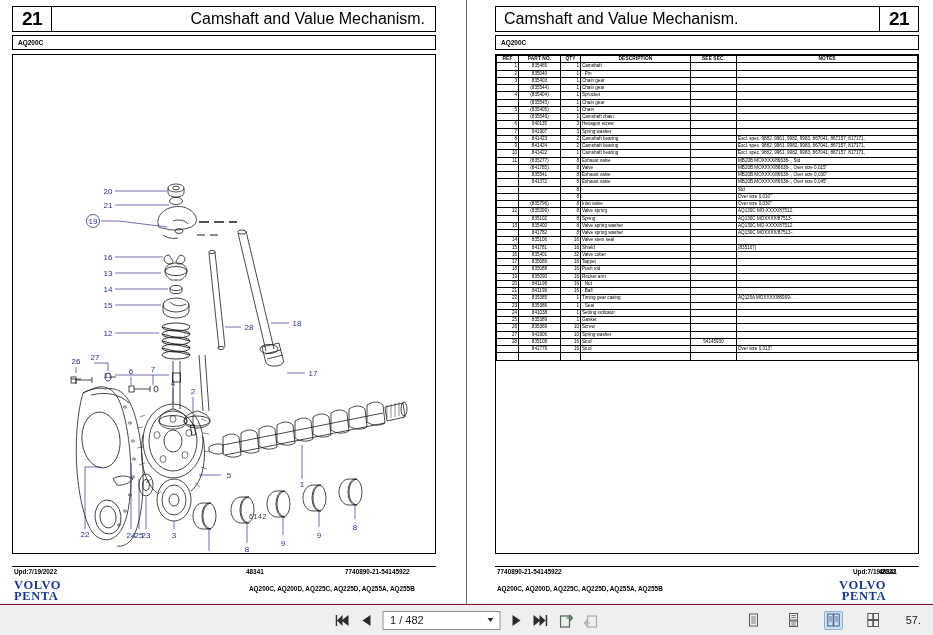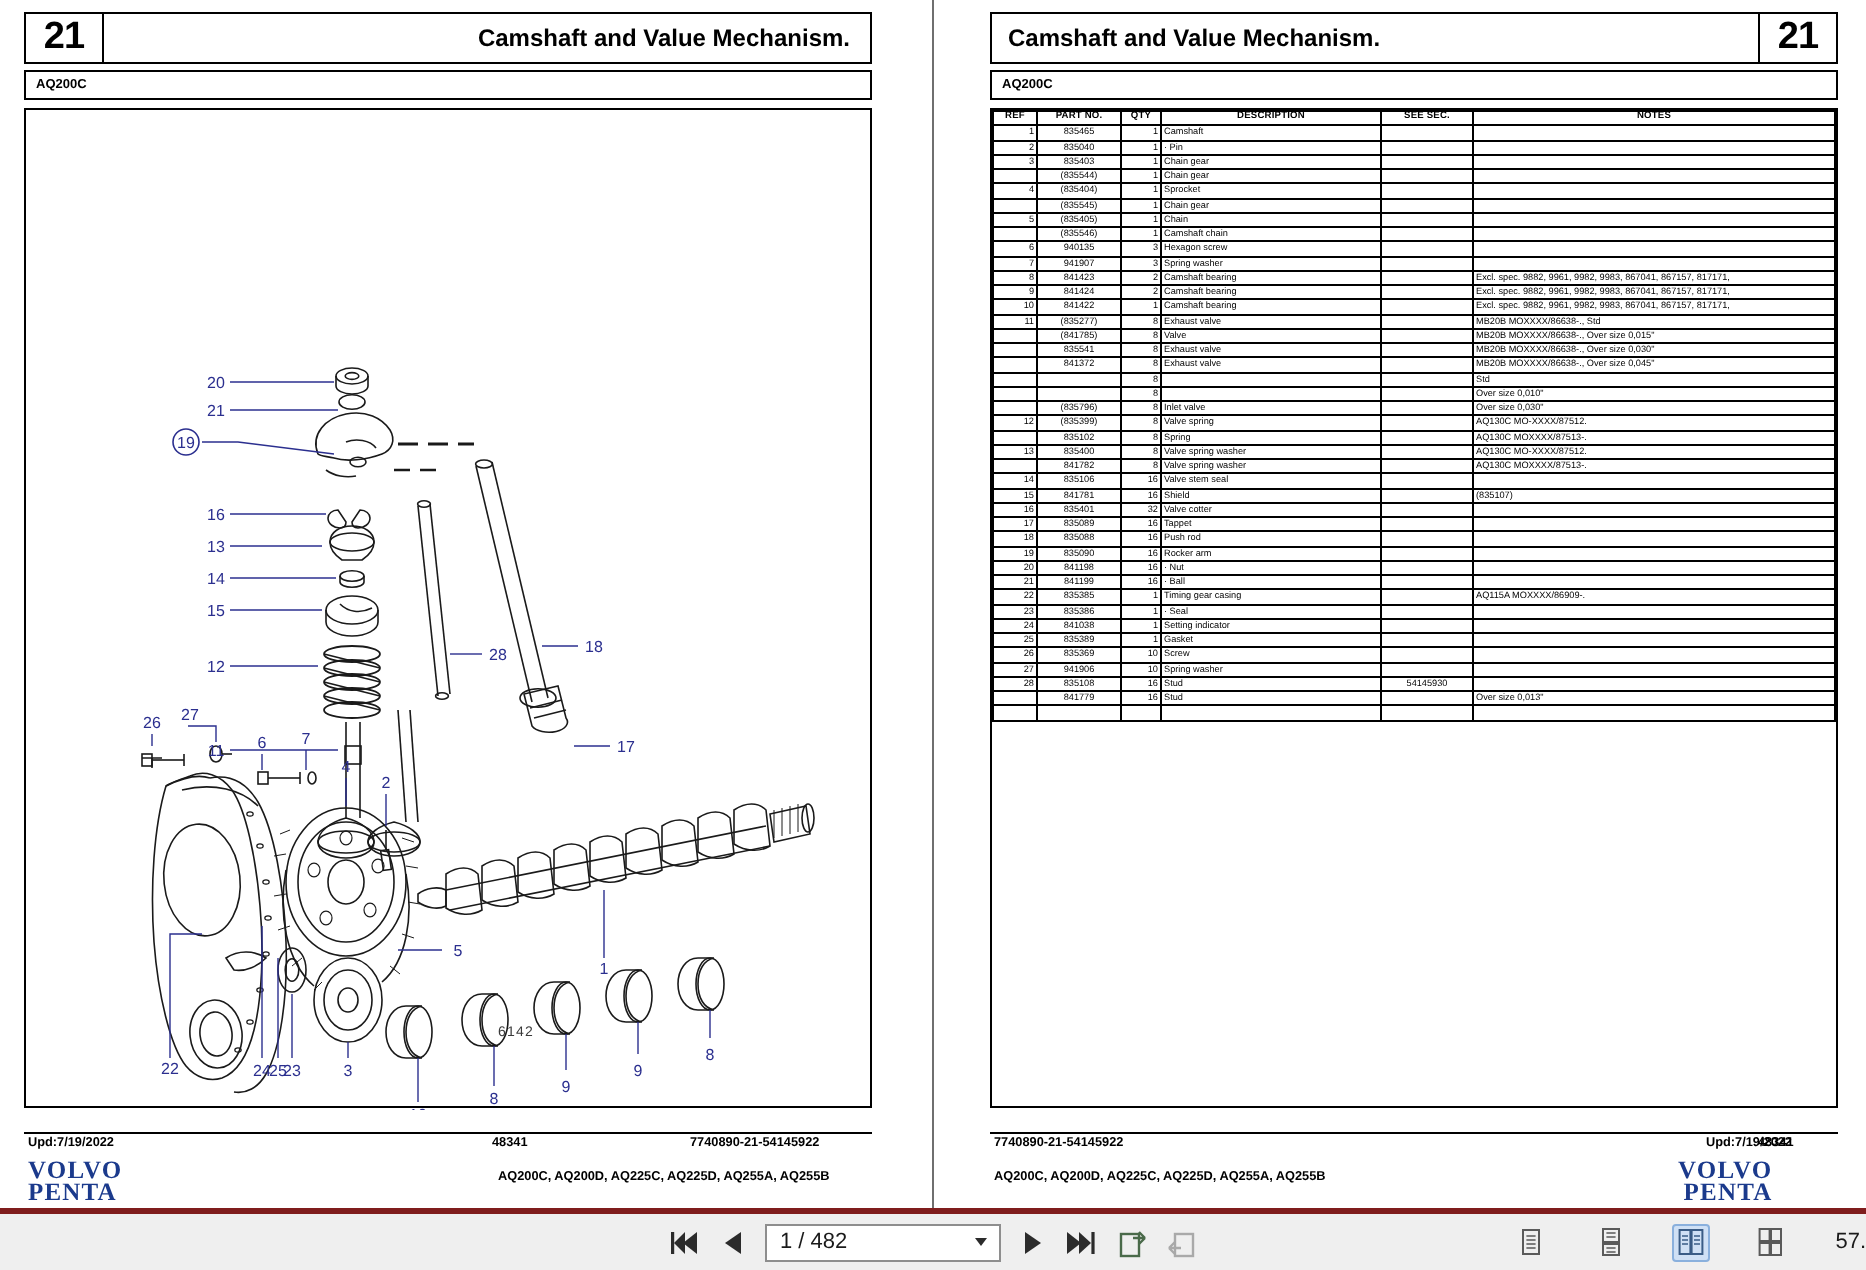--- a/index.html
+++ b/index.html
@@ -33,21 +33,21 @@
   .hdr-right { left: 28px;  top: 6px; width: 424px; height: 26px; }
 
   .chapnum {
     width: 40px; border: 1.6px solid #000; display: flex;
     align-items: center; justify-content: center;
     font-size: 19px; font-weight: bold; letter-spacing: -0.5px; color:#000;
   }
   .chaptitle {
     flex: 1; border: 1.6px solid #000; border-left: none;
     display: flex; align-items: center;
-    font-size: 12px; font-weight: bold; color: #000;
+    font-size: 16px; font-weight: normal; color: #000;
   }
   .hdr-left .chaptitle { justify-content: flex-end; padding-right: 10px; }
   .hdr-right .chaptitle { justify-content: flex-start; padding-left: 8px; border-left: 1.6px solid #000; border-right: none; }
 
   .modelbar {
     position: absolute; height: 15px; border: 1.1px solid #000;
     display: flex; align-items: center; padding-left: 5px;
     font-size: 6.5px; font-weight: bold; color: #000;
   }
   .modelbar-left  { left: 12px; top: 35px; width: 424px; }
@@ -115,21 +115,21 @@
     position: absolute; font-family: "Liberation Serif", serif;
     font-weight: bold; color: #1b3a8c; font-size: 12.5px;
     line-height: 11px; letter-spacing: 0.6px;
   }
   .logo-l { left: 14px;  top: 580px; }
   .logo-r { left: 372px; top: 580px; text-align: right; }
 
   
   .toolbar {
     position: absolute; left: 0; top: 604px; width: 933px; height: 31px;
-    background: #efefef; border-top: 3px solid #7f1d1d;
+    background: #efefef; border-top: 1px solid #7f1d1d;
     display: flex; align-items: center;
   }
   .tb-center {
     position: absolute; left: 50%; transform: translateX(-50%);
     display: flex; align-items: center; gap: 7px;
   }
   .nav-btn {
     width: 17px; height: 18px; display: flex; align-items: center;
     justify-content: center; cursor: pointer; color: #2b2b2b;
   }
@@ -141,21 +141,21 @@
     position: relative; padding-left: 7px;
     font-size: 11px; color: #1a1a1a;
   }
   .pagebox .caret {
     position: absolute; right: 6px; top: 50%; transform: translateY(-50%);
     width: 0; height: 0; border-left: 3.5px solid transparent;
     border-right: 3.5px solid transparent; border-top: 4.5px solid #2b2b2b;
   }
 
   .tb-right {
-    position: absolute; right: 0; display: flex; align-items: center; gap: 21px;
+    position: absolute; right: 12px; display: flex; align-items: center; gap: 21px;
   }
   .view-btn {
     width: 19px; height: 19px; display: flex; align-items: center;
     justify-content: center; cursor: pointer; border-radius: 2px;
   }
   .view-btn.active { background: #cfe0f5; border: 1px solid #8ab0dd; }
   .zoomtxt { font-size: 11px; color: #1a1a1a; margin-left: 2px; }
 
   .sep-icons { display: flex; align-items: center; gap: 6px; margin-left: 4px; }
 </style>

